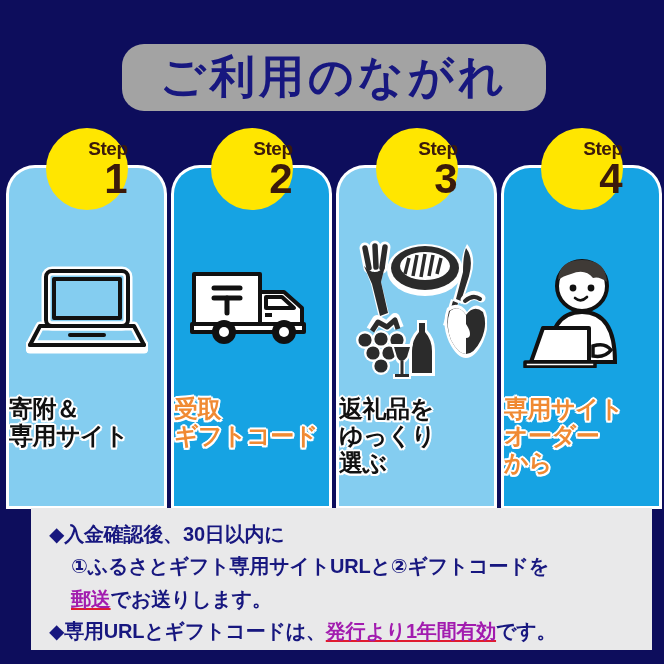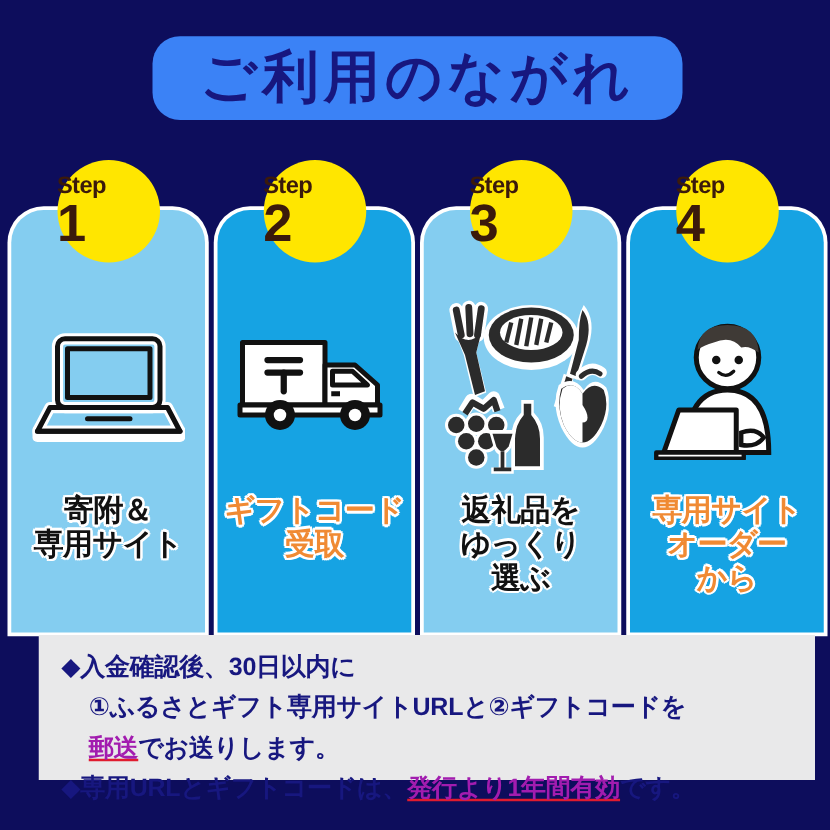--- a/index.html
+++ b/index.html
@@ -19,24 +19,24 @@
     width: 664px;
     height: 664px;
     background: #0d0d5c;
     overflow: hidden;
   }
 
   
   .title-pill {
     position: absolute;
     left: 122px;
-    top: 29px;
+    top: 44px;
     width: 424px;
     height: 67px;
-    background: #3b82f6;
+    background: #a3a3a3;
     border-radius: 22px;
     display: flex;
     align-items: center;
     justify-content: center;
   }
   .title-text {
     color: #17177f;
     font-size: 45px;
     font-weight: bold;
     letter-spacing: 4px;
@@ -71,21 +71,21 @@
     position: absolute;
     top: -40px;
     left: 50%;
     transform: translateX(-50%);
     width: 82px;
     height: 82px;
     border-radius: 50%;
     background: #ffe600;
     display: flex;
     flex-direction: column;
-    align-items: flex-start;
+    align-items: flex-end;
     justify-content: center;
     z-index: 5;
   }
   .badge .word {
     color: #3b1a0b;
     font-size: 19px;
     font-weight: bold;
     line-height: 1;
     letter-spacing: -0.5px;
   }
@@ -108,21 +108,21 @@
     align-items: center;
     justify-content: center;
   }
 
   
   .caption {
     position: absolute;
     left: 0;
     top: 228px;
     width: 100%;
-    text-align: center;
+    text-align: left;
     font-size: 24px;
     font-weight: bold;
     line-height: 1.12;
     letter-spacing: -0.5px;
   }
   .caption.dark {
     color: #111111;
     text-shadow:
        2px 0 0 #fff, -2px 0 0 #fff, 0 2px 0 #fff, 0 -2px 0 #fff,
        1.5px 1.5px 0 #fff, -1.5px 1.5px 0 #fff, 1.5px -1.5px 0 #fff, -1.5px -1.5px 0 #fff;
@@ -134,21 +134,21 @@
        1.5px 1.5px 0 #fff, -1.5px 1.5px 0 #fff, 1.5px -1.5px 0 #fff, -1.5px -1.5px 0 #fff;
   }
   .caption .line { display: block; }
 
   
   .note {
     position: absolute;
     left: 31px;
     top: 508px;
     width: 621px;
-    height: 116px;
+    height: 142px;
     background: #e9e9ea;
     z-index: 10;
     padding: 10px 0 0 0;
     box-sizing: border-box;
   }
   .note-line {
     color: #17177f;
     font-size: 20px;
     font-weight: bold;
     line-height: 1.62;
@@ -225,22 +225,22 @@
           </g>
           <g stroke="#111111" stroke-width="5" stroke-linecap="round">
             <path d="M26 20 H52"></path>
             <path d="M26 30 H52"></path>
             <path d="M39 30 V45"></path>
           </g>
           <rect x="77" y="45" width="7" height="4" fill="#111111"></rect>
         </svg>
       </div>
       <div class="caption orange">
+        <span class="line">受取</span>
         <span class="line">ギフトコード</span>
-        <span class="line">受取</span>
       </div>
     </div>
 
     <div class="col c3">
       <div class="badge">
         <div class="word">Step</div>
         <div class="num">3</div>
       </div>
       <div class="icon-wrap">
         <svg width="140" height="150" viewBox="0 0 140 150">

